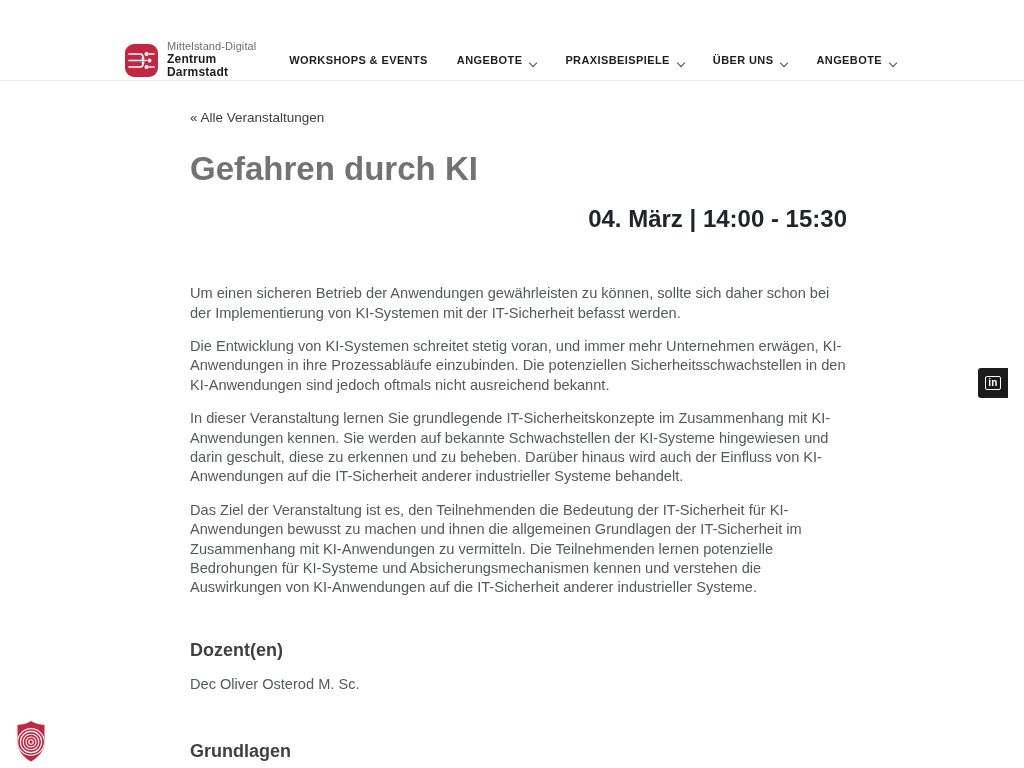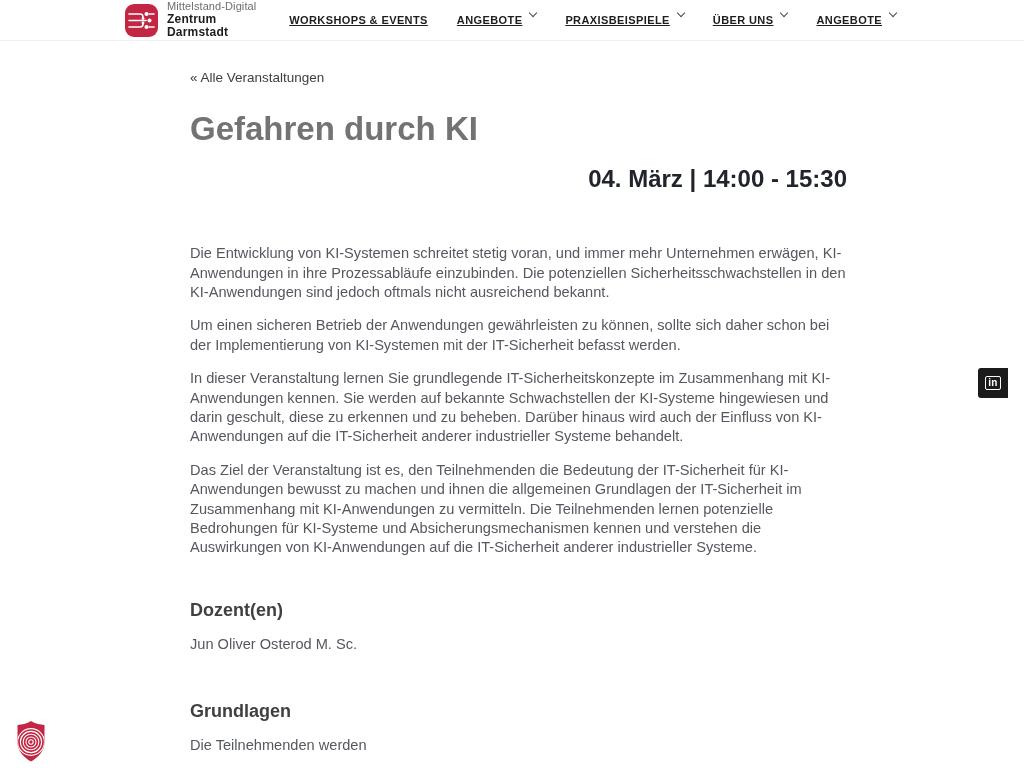--- a/index.html
+++ b/index.html
@@ -1,30 +1,30 @@
 <!DOCTYPE html>
 <html lang="de"><head>
 <meta charset="utf-8">
 <style>
   * { margin:0; padding:0; box-sizing:border-box; }
   html,body { width:1024px; height:768px; overflow:hidden; background:#ffffff;
     font-family:"Liberation Sans","DejaVu Sans",sans-serif; }
 
   
   .header { height:41px; display:flex; align-items:center; justify-content:space-between;
-    padding:0 128px 0 125px; background:#fff; border-bottom:1px solid #f1eff0; }
+    padding:0 128px 0 125px; background:#fff; border-bottom:1px solid #f1eff0;margin-top:40px; }
   .brand { display:flex; align-items:center; gap:9px; cursor:pointer; }
   .brand-icon { width:33px; height:33px; flex:0 0 auto; }
   .brand-text { display:flex; flex-direction:column; line-height:1.12; }
   .brand-line1 { font-size:11px; color:#6e6e6e; letter-spacing:.1px; }
   .brand-line2, .brand-line3 { font-size:12px; font-weight:bold; color:#1d1d1b; letter-spacing:.2px; }
 
   .nav { display:flex; align-items:center; gap:29px; }
-  .nav-item { display:flex; align-items:flex-start; font-size:11px; font-weight:bold;
-    letter-spacing:.4px; color:#1d1d1d; cursor:pointer; white-space:nowrap;text-decoration:underline; }
+  .nav-item { display:flex; align-items:flex-end; font-size:11px; font-weight:bold;
+    letter-spacing:.4px; color:#1d1d1d; cursor:pointer; white-space:nowrap; }
   .caret { width:6px; height:6px; border-right:1.6px solid #4a4a4a; border-bottom:1.6px solid #4a4a4a;
     transform:rotate(45deg); margin-left:8px; margin-top:-4px; }
 
   
   .article { margin-left:190px; width:657px; }
   .back-link { display:inline-block; margin-top:29px; font-size:13.5px; color:#3d3d44; cursor:pointer; }
   .page-title { margin-top:25px; font-size:33px; line-height:1.1; font-weight:600; color:#737373; }
   .event-datetime { margin-top:18px; font-size:24px; line-height:1.2; font-weight:700; color:#20242c;text-align:right; }
   .body-copy { margin-top:50px; }
   .body-copy p { font-size:14.6px; line-height:1.33; color:#55585f; margin-bottom:14px; }
@@ -93,28 +93,28 @@
   </nav>
 </header>
 
 <main class="article">
   <a class="back-link">« Alle Veranstaltungen</a>
 
   <h1 class="page-title">Gefahren durch KI</h1>
   <h2 class="event-datetime">04. März | 14:00 - 15:30</h2>
 
   <div class="body-copy">
+    <p>Um einen sicheren Betrieb der Anwendungen gewährleisten zu können, sollte sich daher schon bei der Implementierung von KI-Systemen mit der IT-Sicherheit befasst werden.</p>
     <p>Die Entwicklung von KI-Systemen schreitet stetig voran, und immer mehr Unternehmen erwägen, KI-Anwendungen in ihre Prozessabläufe einzubinden. Die potenziellen Sicherheitsschwachstellen in den KI-Anwendungen sind jedoch oftmals nicht ausreichend bekannt.</p>
-    <p>Um einen sicheren Betrieb der Anwendungen gewährleisten zu können, sollte sich daher schon bei der Implementierung von KI-Systemen mit der IT-Sicherheit befasst werden.</p>
     <p>In dieser Veranstaltung lernen Sie grundlegende IT-Sicherheitskonzepte im Zusammenhang mit KI-Anwendungen kennen. Sie werden auf bekannte Schwachstellen der KI-Systeme hingewiesen und darin geschult, diese zu erkennen und zu beheben. Darüber hinaus wird auch der Einfluss von KI-Anwendungen auf die IT-Sicherheit anderer industrieller Systeme behandelt.</p>
     <p>Das Ziel der Veranstaltung ist es, den Teilnehmenden die Bedeutung der IT-Sicherheit für KI-Anwendungen bewusst zu machen und ihnen die allgemeinen Grundlagen der IT-Sicherheit im Zusammenhang mit KI-Anwendungen zu vermitteln. Die Teilnehmenden lernen potenzielle Bedrohungen für KI-Systeme und Absicherungsmechanismen kennen und verstehen die Auswirkungen von KI-Anwendungen auf die IT-Sicherheit anderer industrieller Systeme.</p>
   </div>
 
   <h3 class="sub-heading first">Dozent(en)</h3>
-  <p class="sub-text">Jun Oliver Osterod M. Sc.</p>
+  <p class="sub-text">Dec Oliver Osterod M. Sc.</p>
 
   <h3 class="sub-heading second">Grundlagen</h3>
   <p class="sub-text">Die Teilnehmenden werden</p>
   
 </main>
 
 <div class="share-linkedin">
   <span class="li-glyph">in</span>
 </div>
 

